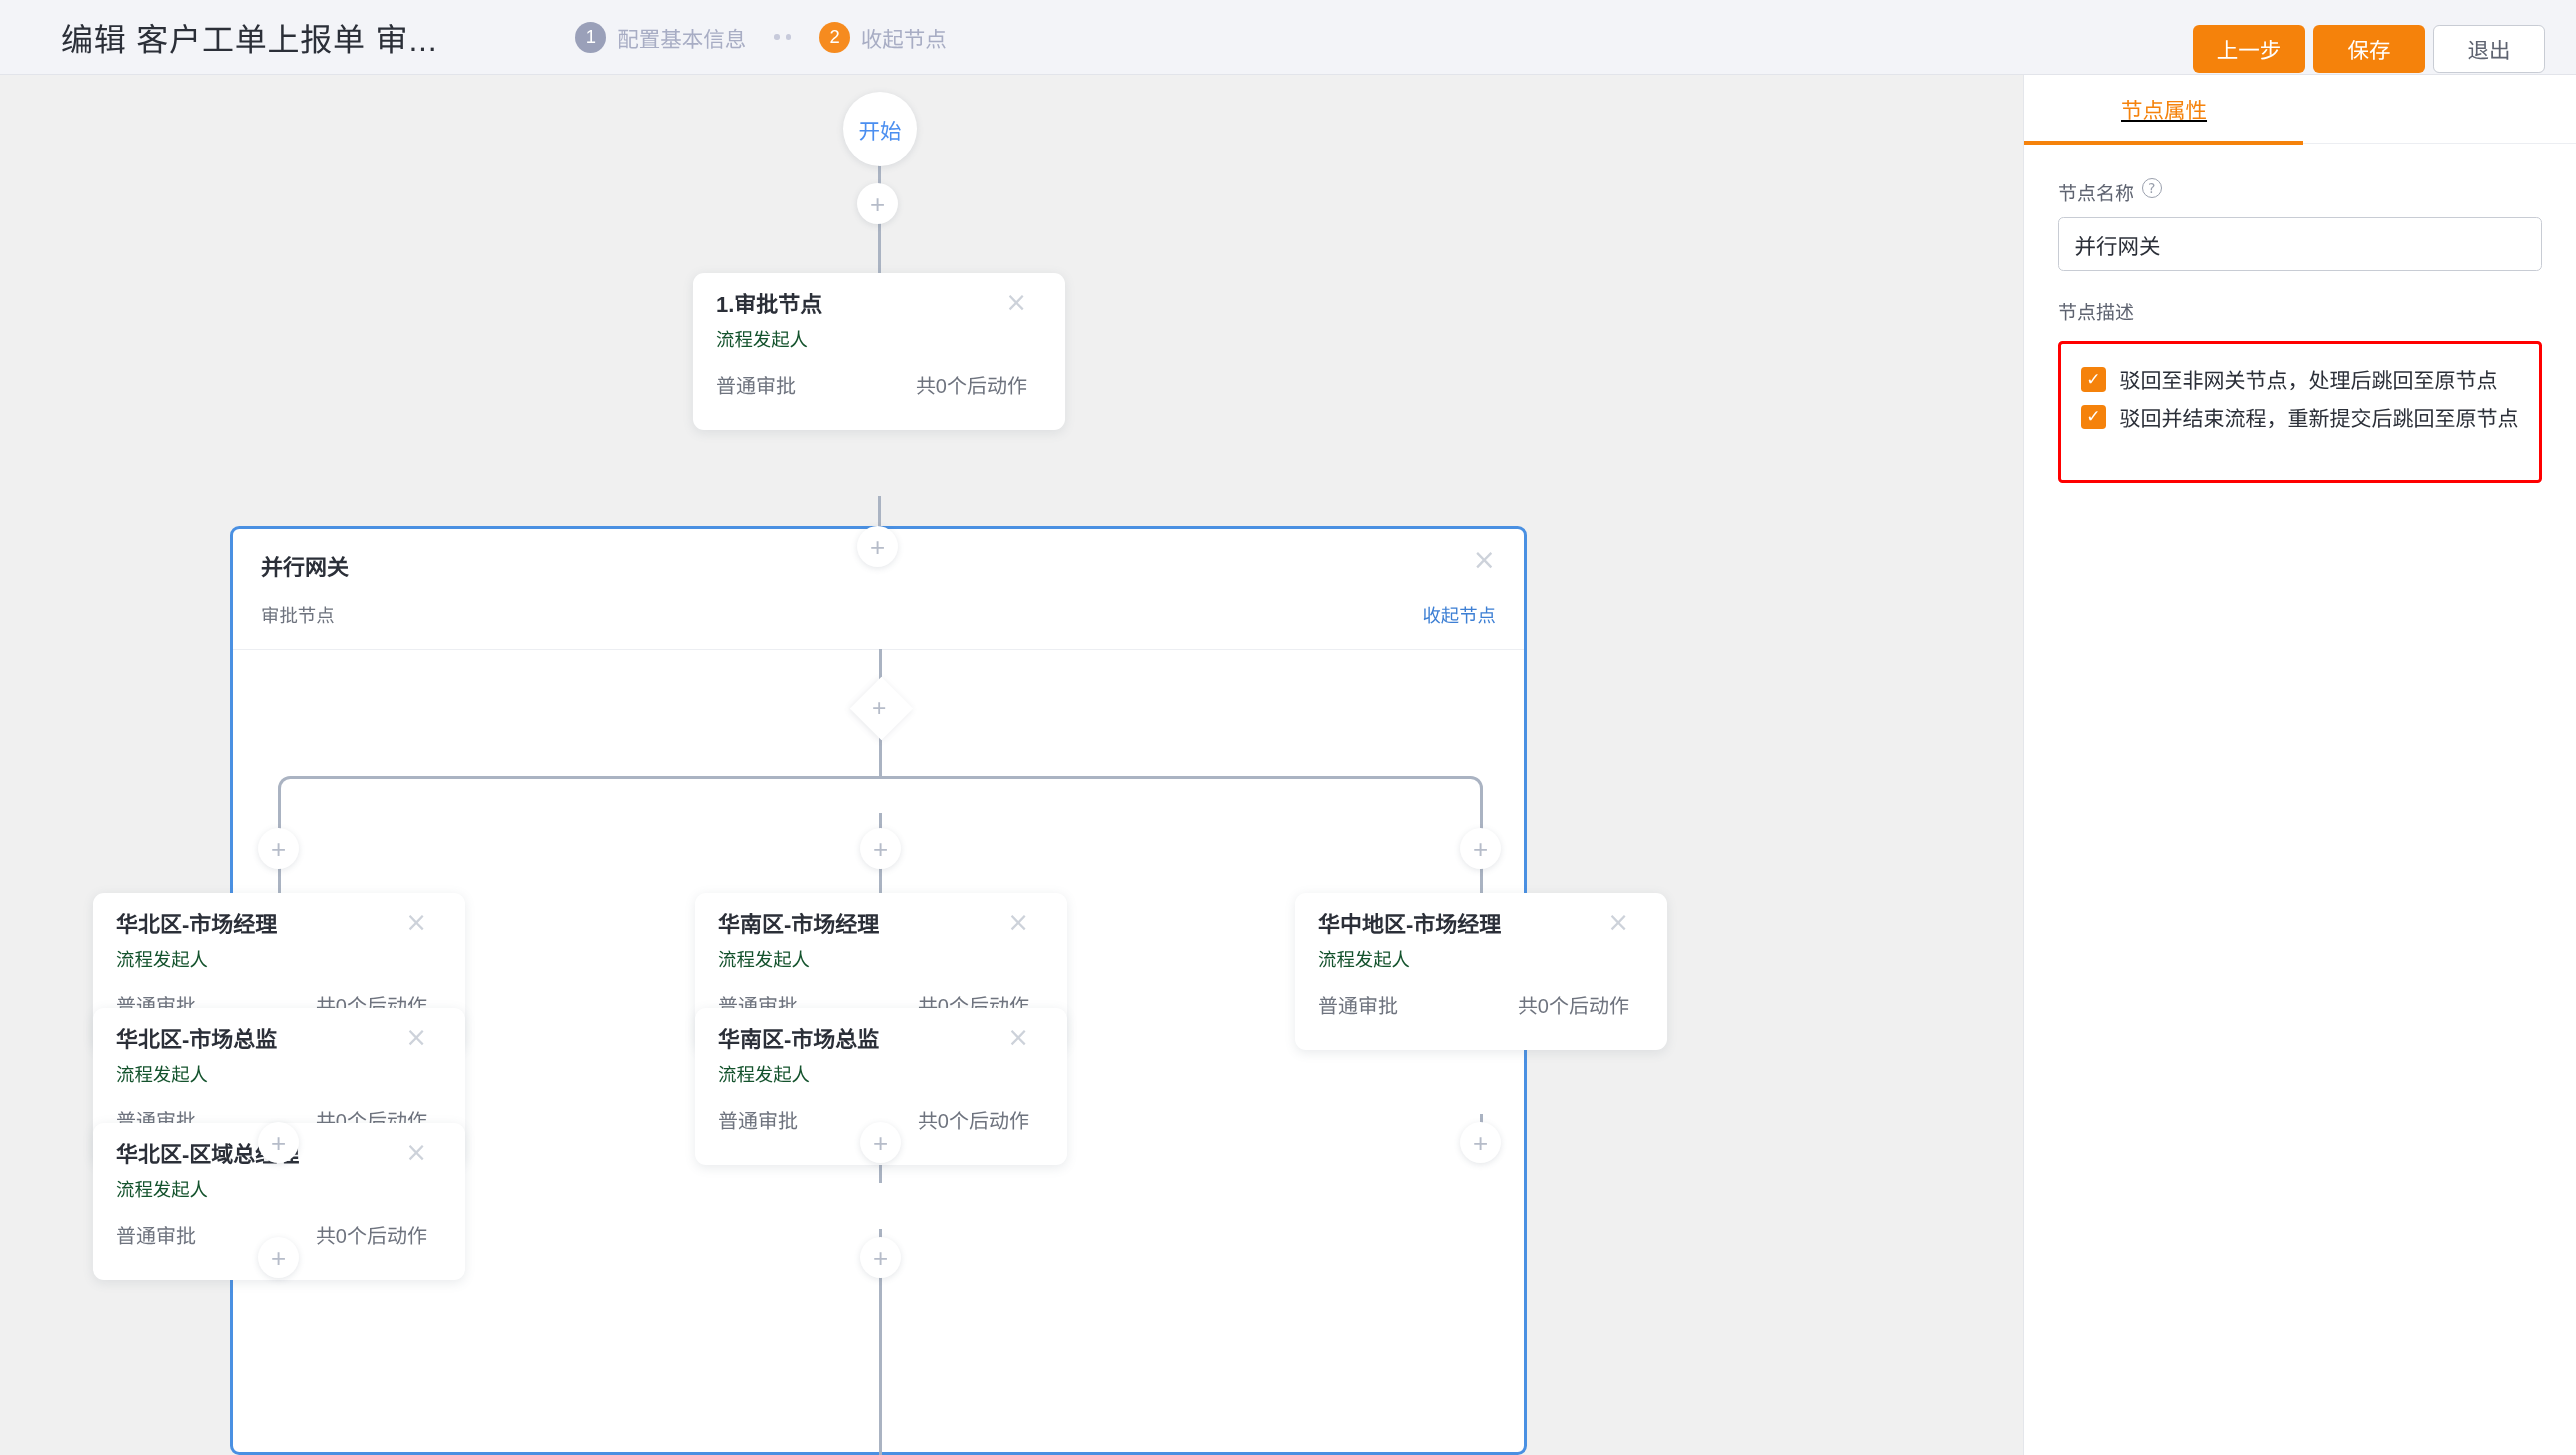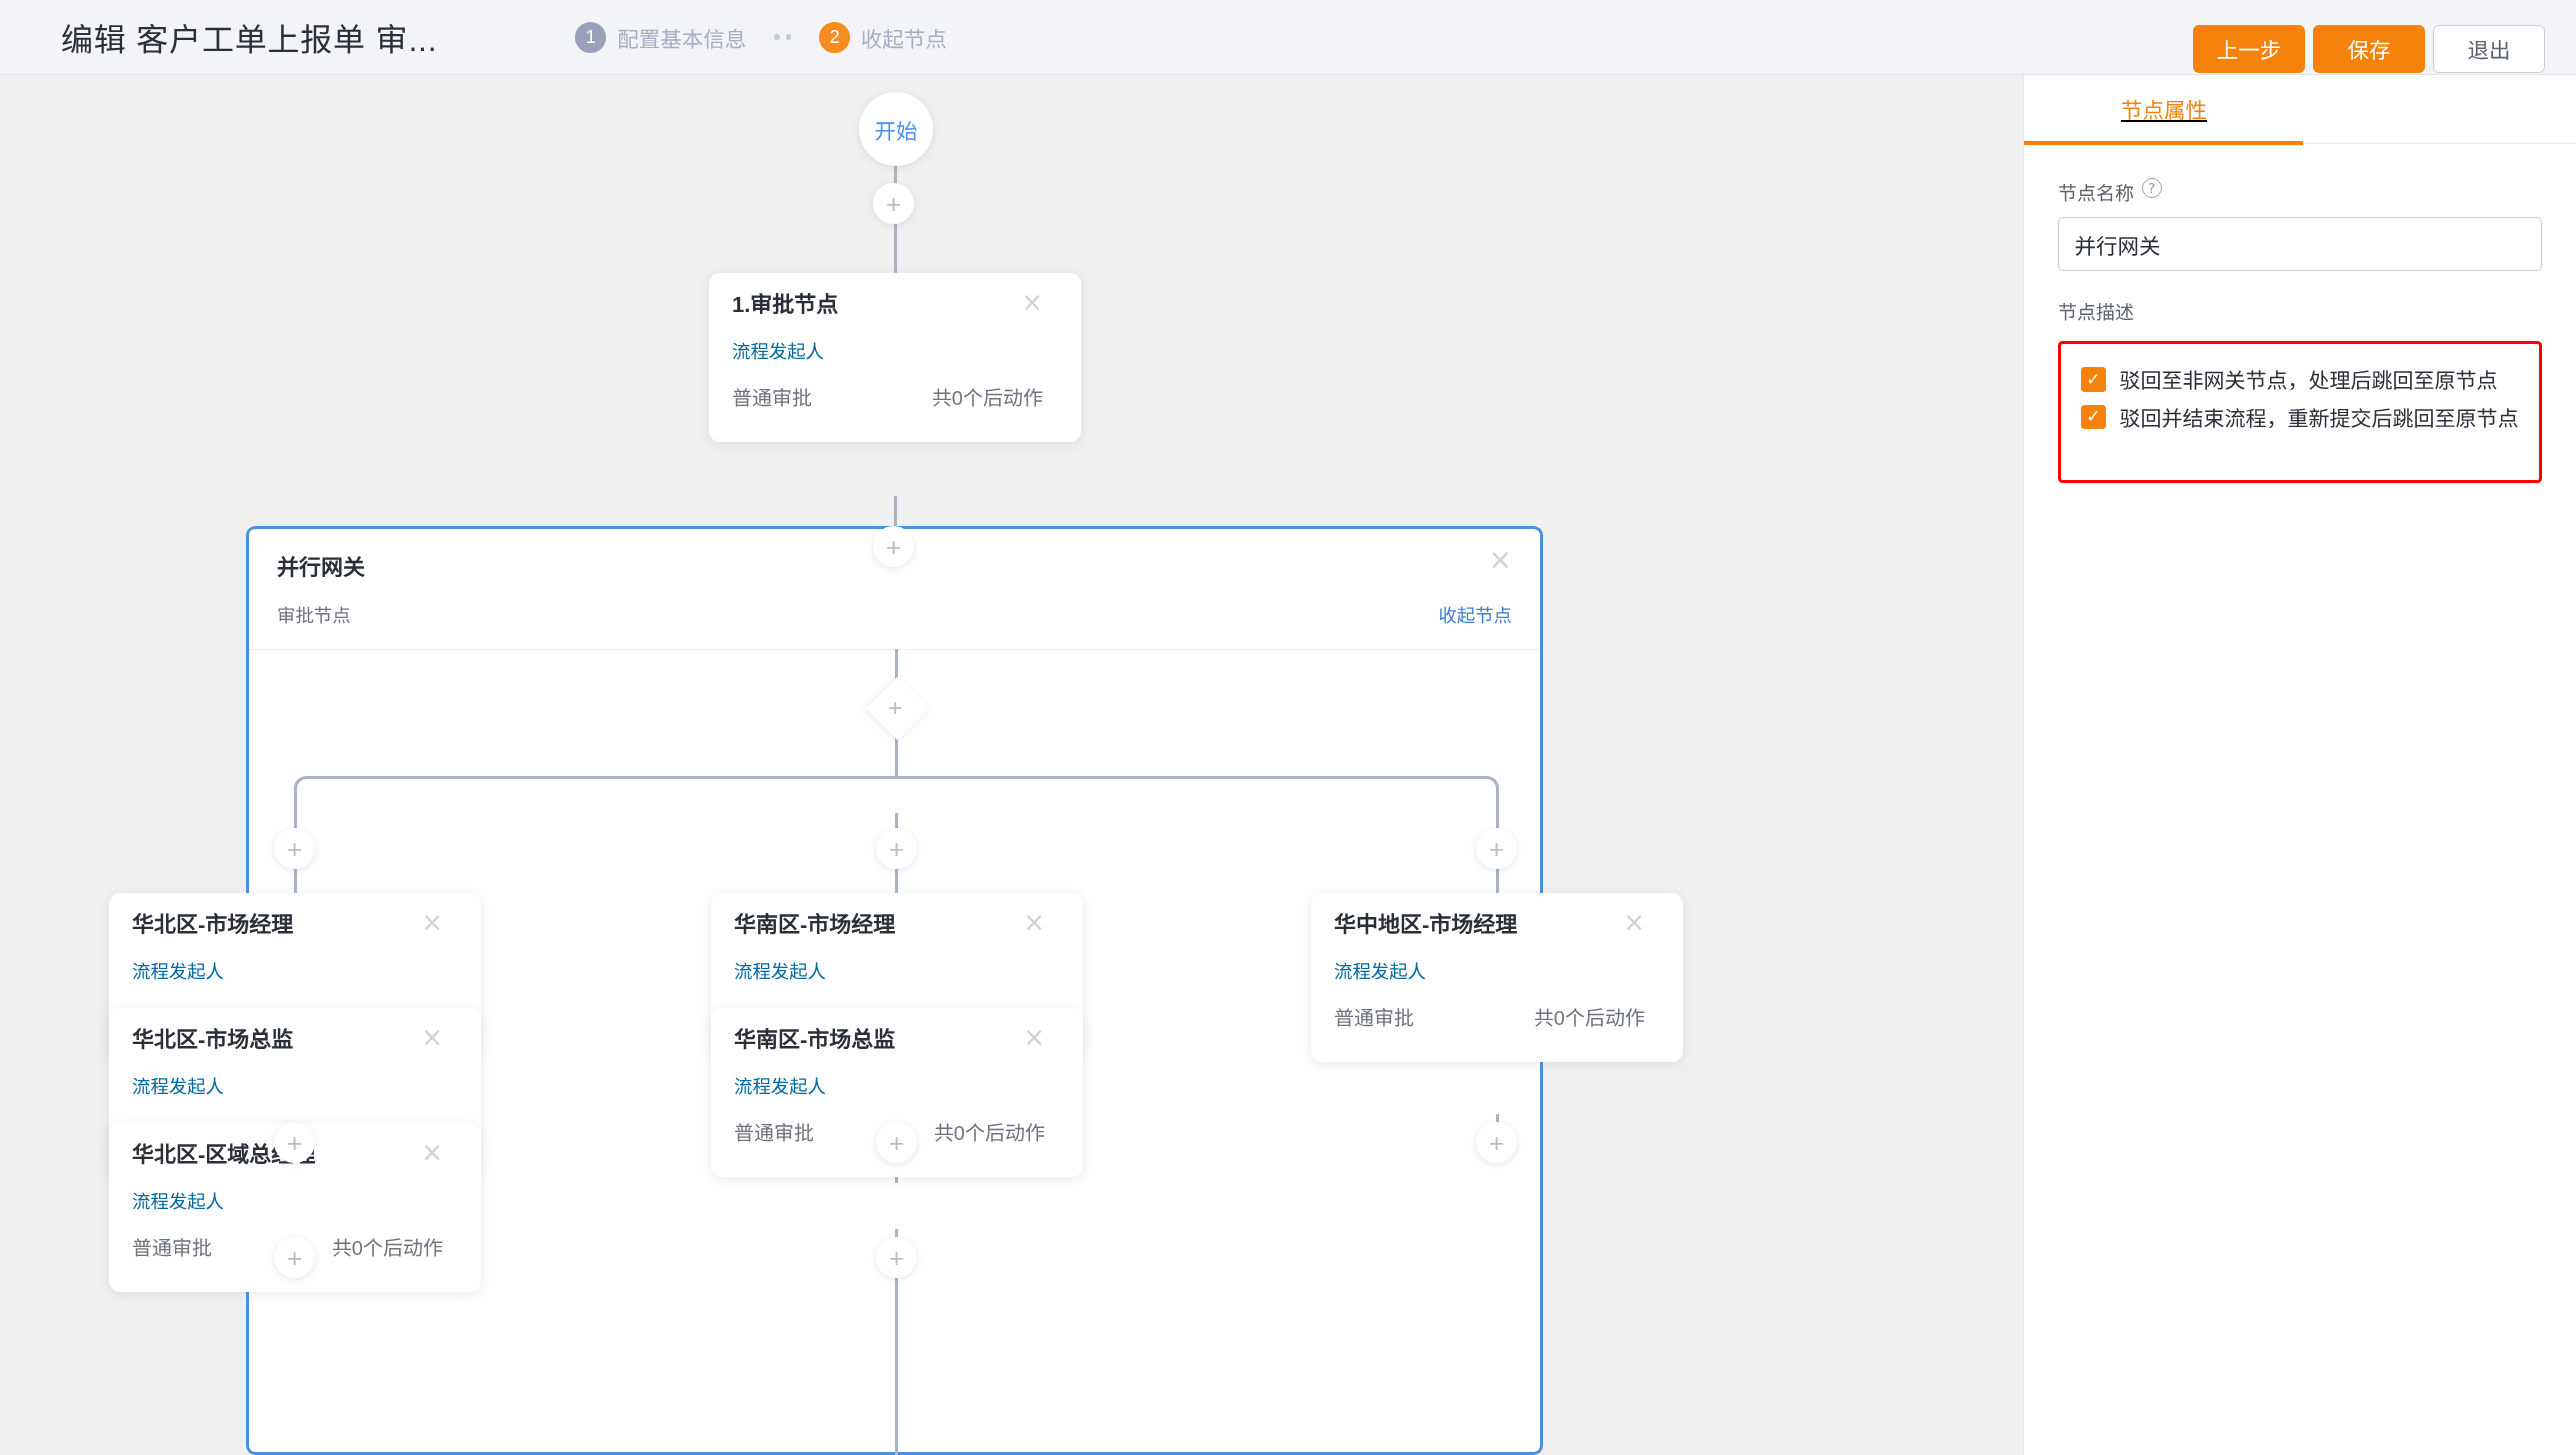--- a/index.html
+++ b/index.html
@@ -46,21 +46,21 @@
     height: 48px; min-width: 112px; padding: 0 20px;
     border-radius: 6.1px; font-size: 21.5px;
     display: flex; align-items: center; justify-content: center;
     cursor: pointer; white-space: nowrap;
   }
   .btn-primary { background: #f5820b; color: #fff; border: none; }
   .btn-ghost { background: #fff; color: #5e6370; border: 0.8px solid #c8ccd4; }
 
   
   .canvas {
-    position: absolute; left: 16px; top: 75px;
+    position: absolute; left: 0; top: 75px;
     width: 1870px; height: 1380px;
     background: #f0f0f0;
     overflow: hidden;
   }
 
   
   .vline { position: absolute; width: 3.1px; background: #aab3c2; }
   .elbow {
     position: absolute;
     border-top: 3.1px solid #aab3c2;
@@ -100,21 +100,21 @@
     position: absolute; width: 372px; background: #fff;
     border-radius: 11px; box-shadow: 0 2.3px 10.7px rgba(100,110,130,.14);
     z-index: 3; cursor: pointer; padding: 20px 38px 0 23px;
   }
   .node-head { display: flex; align-items: flex-start; justify-content: space-between; }
   .node-title { font-size: 22px; font-weight: bold; color: #2b2f38; line-height: 1.1; }
   .node-close {
     font-size: 26px; color: #cdd2da; line-height: .8; cursor: pointer;
     margin-top: -1.5px; font-family: "DejaVu Sans", sans-serif;
   }
-  .node-sub { font-size: 18.4px; color: #0369a1; margin-top: 20px; }
+  .node-sub { font-size: 18.4px; color: #14532d; margin-top: 8px; }
   .node-foot {
     display: flex; align-items: center; justify-content: space-between;
     font-size: 20px; color: #6e737e; margin-top: 18.4px; padding-bottom: 31px;
   }
 
   
   .gateway {
     position: absolute; background: #fff;
     border: 3.1px solid #4a90e2; border-radius: 9.2px;
     z-index: 2;

